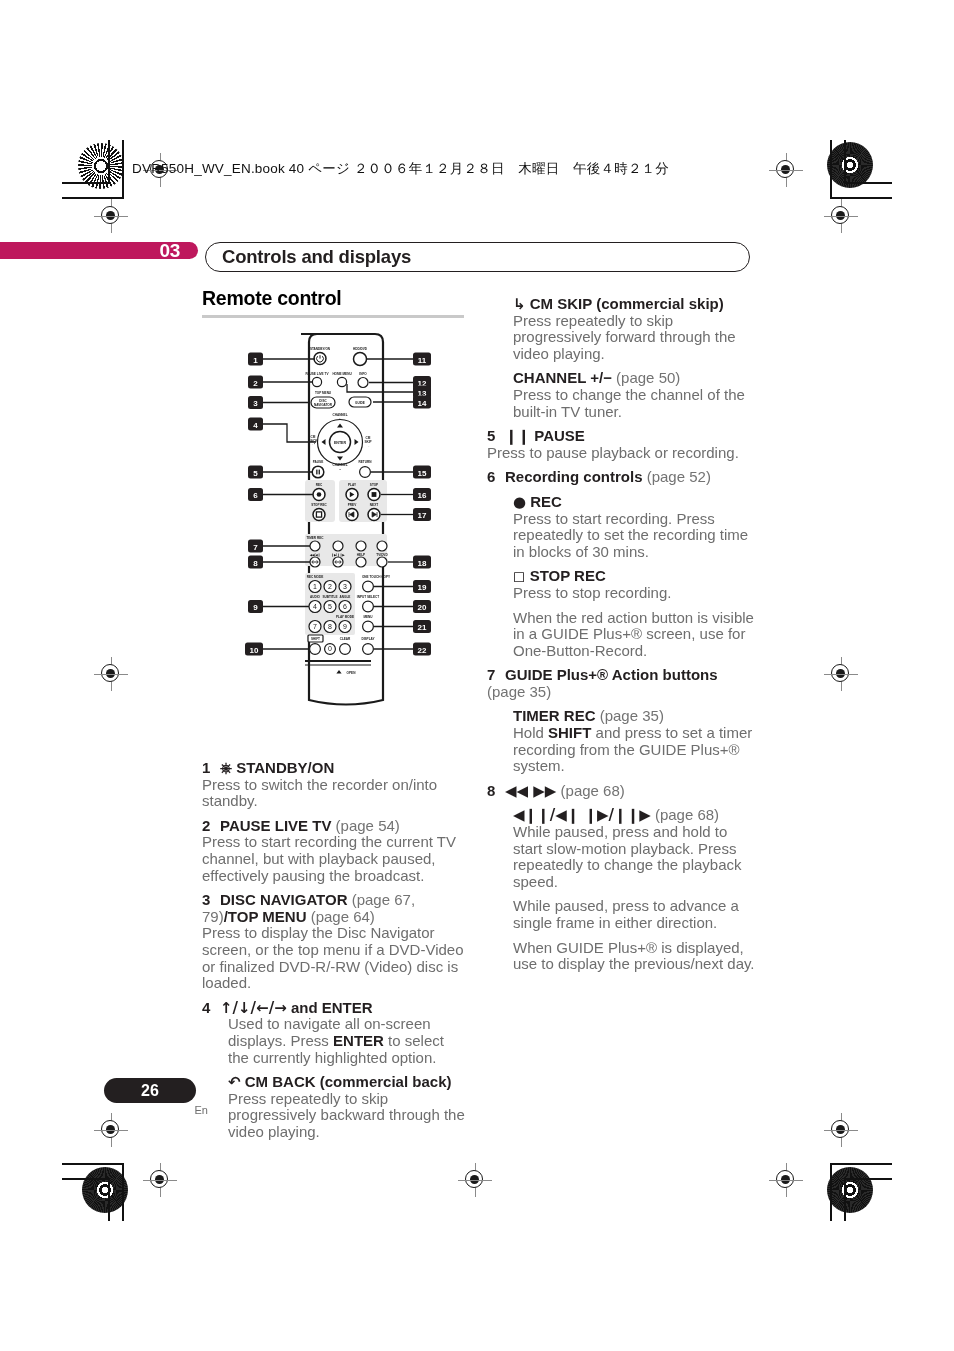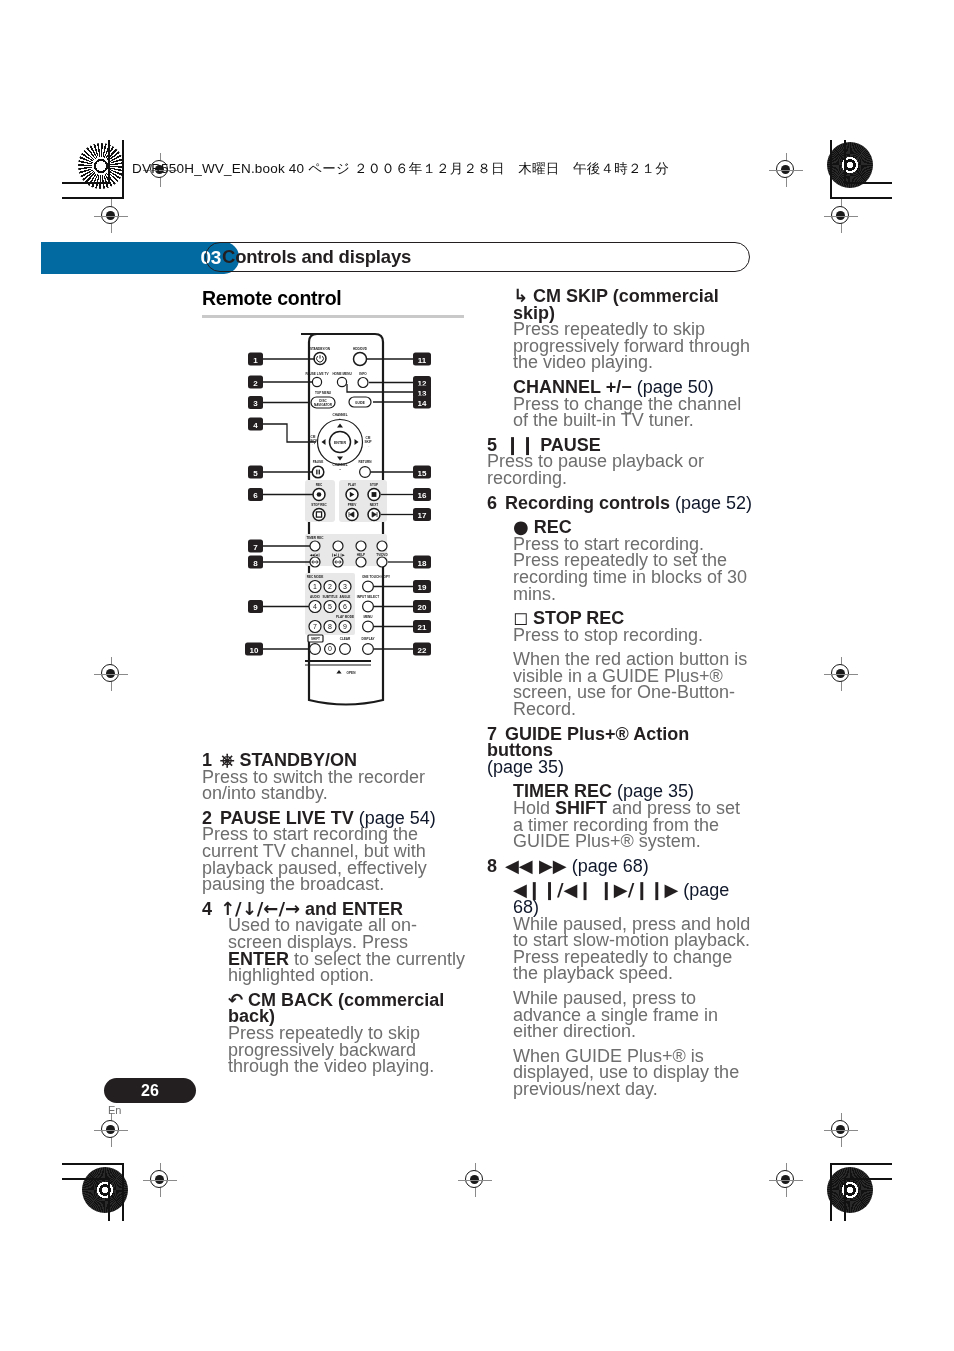--- a/index.html
+++ b/index.html
@@ -71,24 +71,23 @@
     letter-spacing: 0.2px;
     color: #111;
     white-space: nowrap;
     font-family: "Liberation Sans", sans-serif;
   }
 
   
   .chapter-tab {
     position: absolute;
     left: 0px; top: 242px;
-    width: 198px; height: 32px;
-    background: #0369a1;
+    width: 198px; height: 17px;
+    background: #be185d;
     border-radius: 0 15px 15px 0;
-    margin-left: 41px;
   }
   .chapter-num {
     position: absolute;
     right: 18px; top: 50%;
     transform: translateY(-50%);
     color: #ffffff;
     font-size: 19px;
     font-weight: bold;
     letter-spacing: -0.3px;
   }
@@ -123,40 +122,41 @@
   .section-rule {
     position: absolute;
     left: 202px; top: 315px;
     width: 262px; height: 3px;
     background: #c9c9c9;
   }
 
   
   .col {
     position: absolute;
-    font-size: 18px;
+    font-size: 15px;
     line-height: 16.6px;
     color: #6e6e6e;
+    margin-top: 8px;
   }
   .col-left  { left: 202px; top: 752px; width: 266px; }
   .col-right { left: 487px; top: 288px; width: 268px; }
 
   .col p { margin: 0 0 0 0; }
   .blk { margin-bottom: 8px; }
   .blk:last-child { margin-bottom: 0; }
 
   b, .b { color: #231f20; font-weight: bold; }
   .num {
     color: #231f20;
     font-weight: bold;
     display: inline-block;
     width: 18px;
   }
   .indent { padding-left: 26px; }
-  .pg { color: #0f172a; font-weight: normal; }
+  .pg { color: #737373; font-weight: normal; }
 
   .glyph { color: #231f20; font-weight: bold; font-family: "DejaVu Sans", sans-serif; }
 
   
   .page-tab {
     position: absolute;
     left: 104px; top: 1078px;
     width: 92px; height: 25px;
     background: #231f20;
     border-radius: 12.5px;
@@ -166,23 +166,23 @@
     left: 104px; top: 1078px;
     width: 92px; height: 28px;
     line-height: 25px;
     text-align: center;
     color: #fff;
     font-size: 16px;
     font-weight: bold;
   }
   .page-lang {
     position: absolute;
-    left: 108px; top: 1104px;
+    left: 116px; top: 1104px;
     width: 92px;
-    text-align: left;
+    text-align: right;
     font-size: 11px;
     color: #6e6e6e;
   }
 
   
   #remote-figure {
     position: absolute;
     left: 243px; top: 330px;
     width: 190px; height: 410px;
   }
@@ -501,20 +501,28 @@
   </div>
 
   <div class="blk">
     <p>
       <span class="num">2</span><b>PAUSE LIVE TV</b>
       <span class="pg">(page 54)</span>
     </p>
     <p>Press to start recording the current TV channel, but with playback paused, effectively pausing the broadcast.</p>
   </div>
 
+  <div class="blk">
+    <p>
+      <span class="num">3</span><b>DISC NAVIGATOR</b>
+      <span class="pg">(page 67, 79)</span><b>/TOP MENU</b>
+      <span class="pg">(page 64)</span>
+    </p>
+    <p>Press to display the Disc Navigator screen, or the top menu if a DVD-Video or finalized DVD-R/-RW (Video) disc is loaded.</p>
+  </div>
 
   <div class="blk">
     <p>
       <span class="num">4</span><b class="glyph">↑/↓/←/→</b>
       <b>and ENTER</b>
     </p>
     <p class="indent"><span>Used to navigate all on-screen displays. Press </span><b>ENTER</b><span> to select the currently highlighted option.</span></p>
   </div>
 
   <div class="blk">

